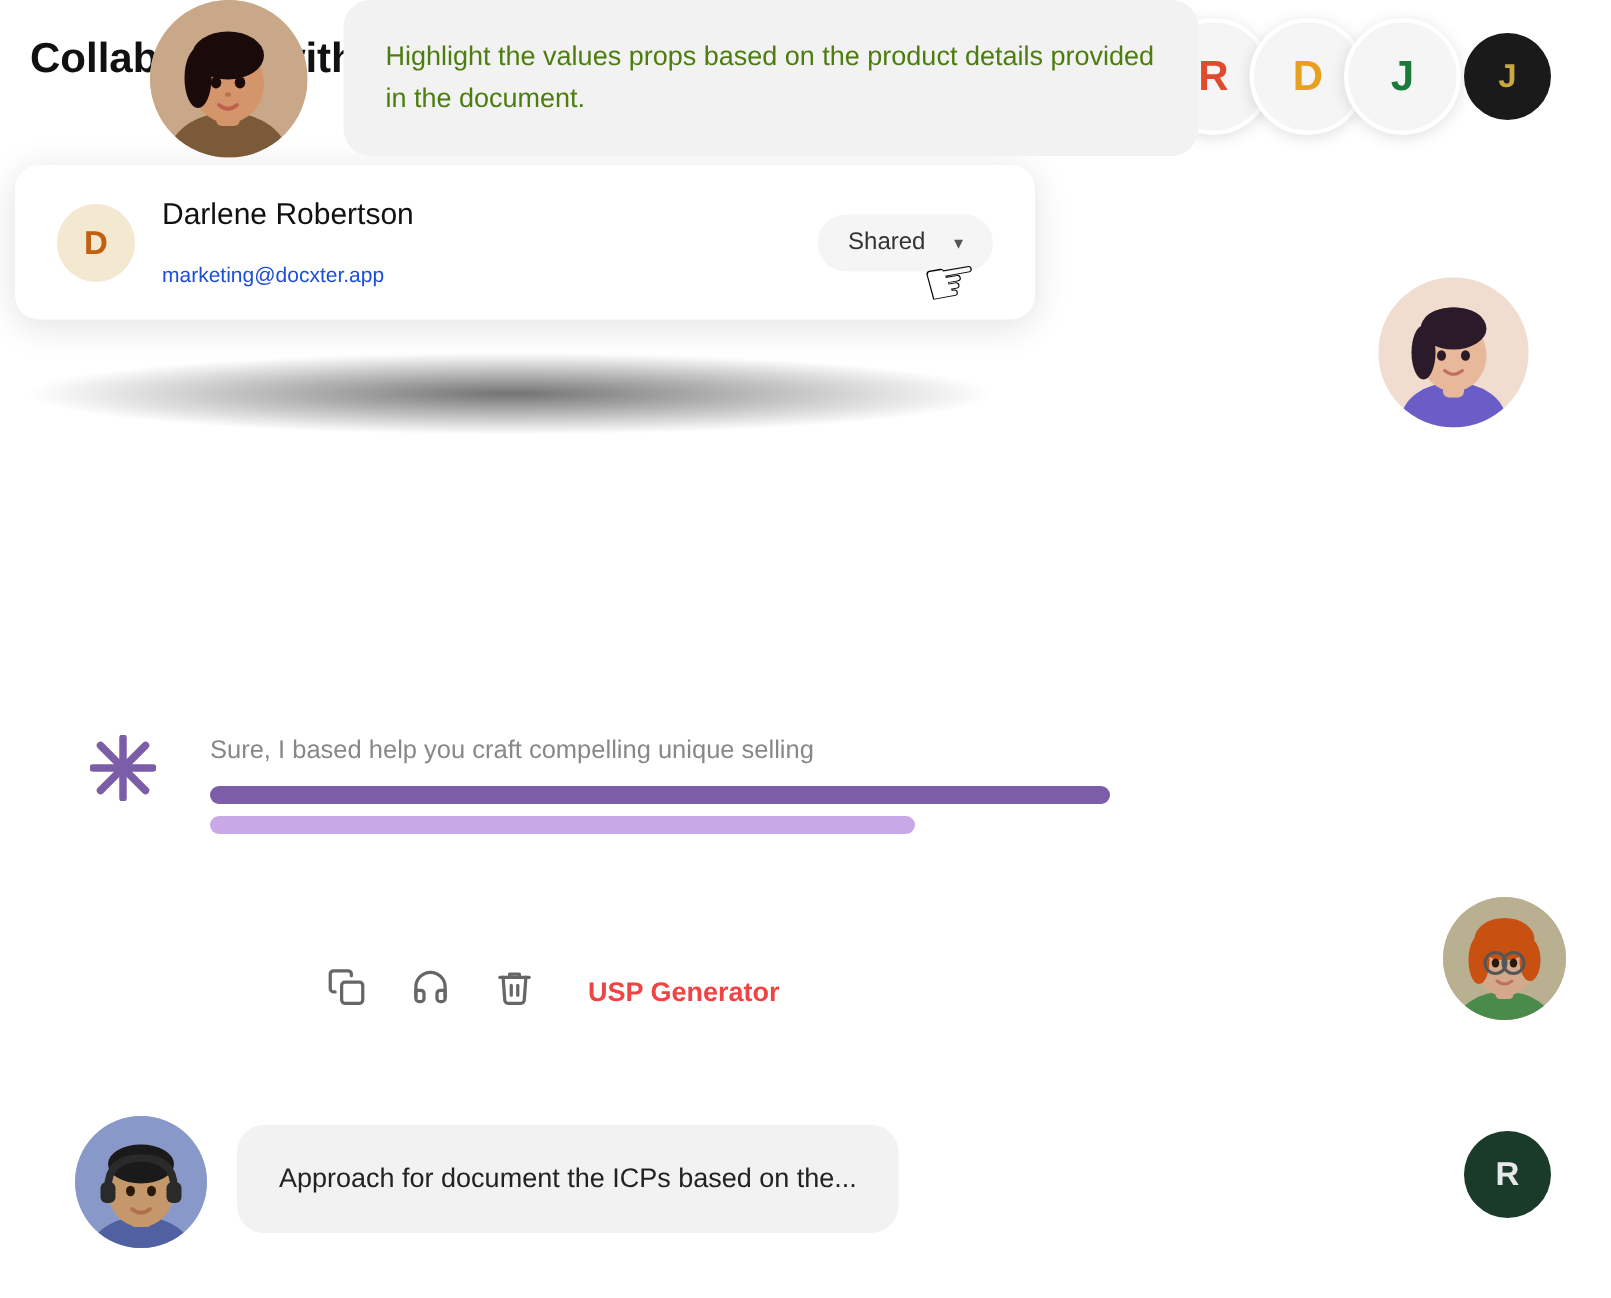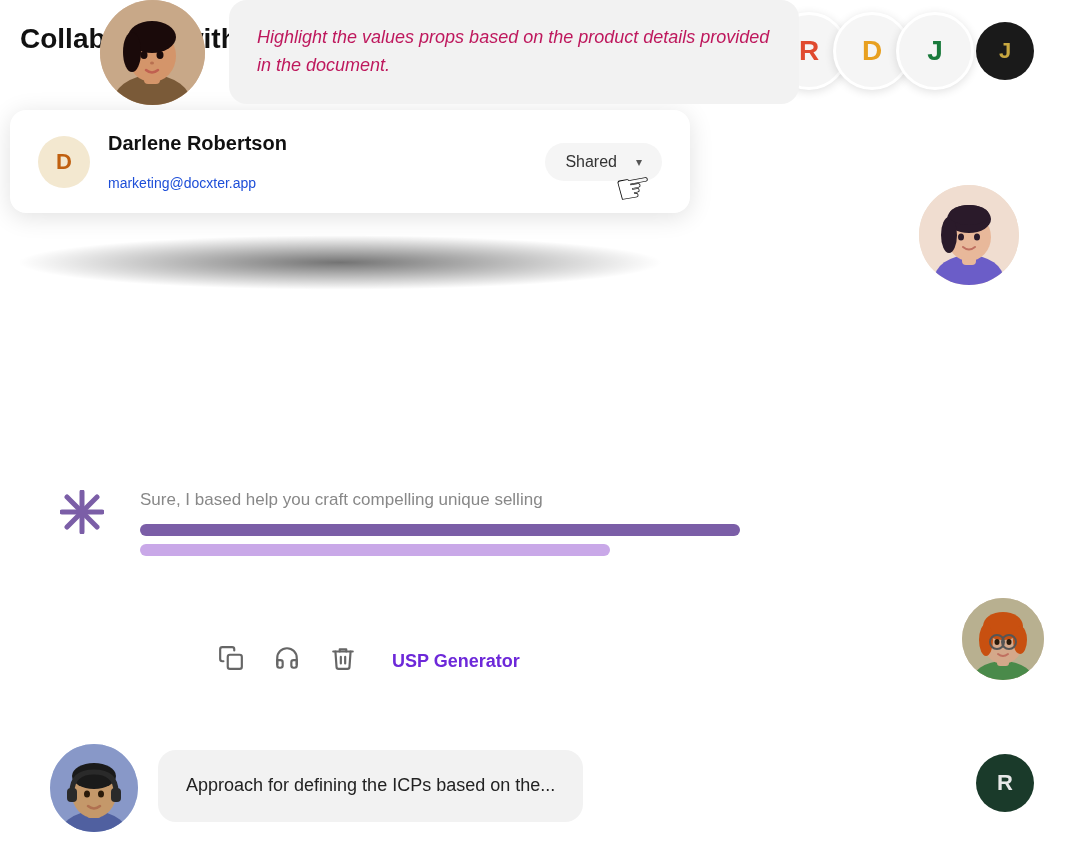--- a/index.html
+++ b/index.html
@@ -88,21 +88,21 @@
       display: flex;
       align-items: center;
       justify-content: center;
       font-size: 22px;
       font-weight: 700;
       color: #c06010;
     }
 
     .user-info-name {
       font-size: 20px;
-      font-weight: 700;
+      font-weight: 400;
       color: #111;
       text-align: center;
     }
 
     .user-info-email {
       font-size: 14px;
       color: #1d4ed8;
       margin-top: 20px;
     }
 
@@ -176,23 +176,22 @@
       background: #d4b8a0;
       overflow: hidden;
     }
 
     .chat-bubble {
       background: #f2f2f2;
       border-radius: 18px;
       padding: 24px 28px;
       max-width: 570px;
       font-size: 18px;
-      color: #be185d;
+      color: #4d7c0f;
       line-height: 1.55;
-      font-style: italic;
     }
 
     
     .avatar-j-right {
       position: absolute;
       top: 22px;
       right: 40px;
       width: 58px;
       height: 58px;
       border-radius: 50%;
@@ -251,21 +250,21 @@
 
     .action-icon {
       font-size: 26px;
       color: #666;
       cursor: pointer;
     }
 
     .usp-label {
       font-size: 18px;
       font-weight: 700;
-      color: #6d28d9;
+      color: #ef4444;
       margin-left: 6px;
     }
 
     
     .avatar-redhead {
       position: absolute;
       top: 598px;
       right: 30px;
       width: 82px;
       height: 82px;
@@ -506,21 +505,21 @@
         <rect x="17" y="44" width="10" height="14" rx="4" fill="#2a2a2a"></rect>
         <rect x="61" y="44" width="10" height="14" rx="4" fill="#2a2a2a"></rect>
 
         <ellipse cx="37" cy="50" rx="3" ry="3.5" fill="#2a1a0a"></ellipse>
         <ellipse cx="51" cy="50" rx="3" ry="3.5" fill="#2a1a0a"></ellipse>
 
         <path d="M38 62 Q44 67 50 62" stroke="#b07050" stroke-width="2.5" fill="none" stroke-linecap="round"></path>
       </svg>
     </div>
     <div class="chat-bubble-2">
-      <span>Approach for defining the ICPs based on the...</span>
+      <span>Approach for document the ICPs based on the...</span>
     </div>
   </div>
 
   <div class="avatar-r-bottom">
     <span>R</span>
   </div>
 
 </div>
 
 </body></html>

